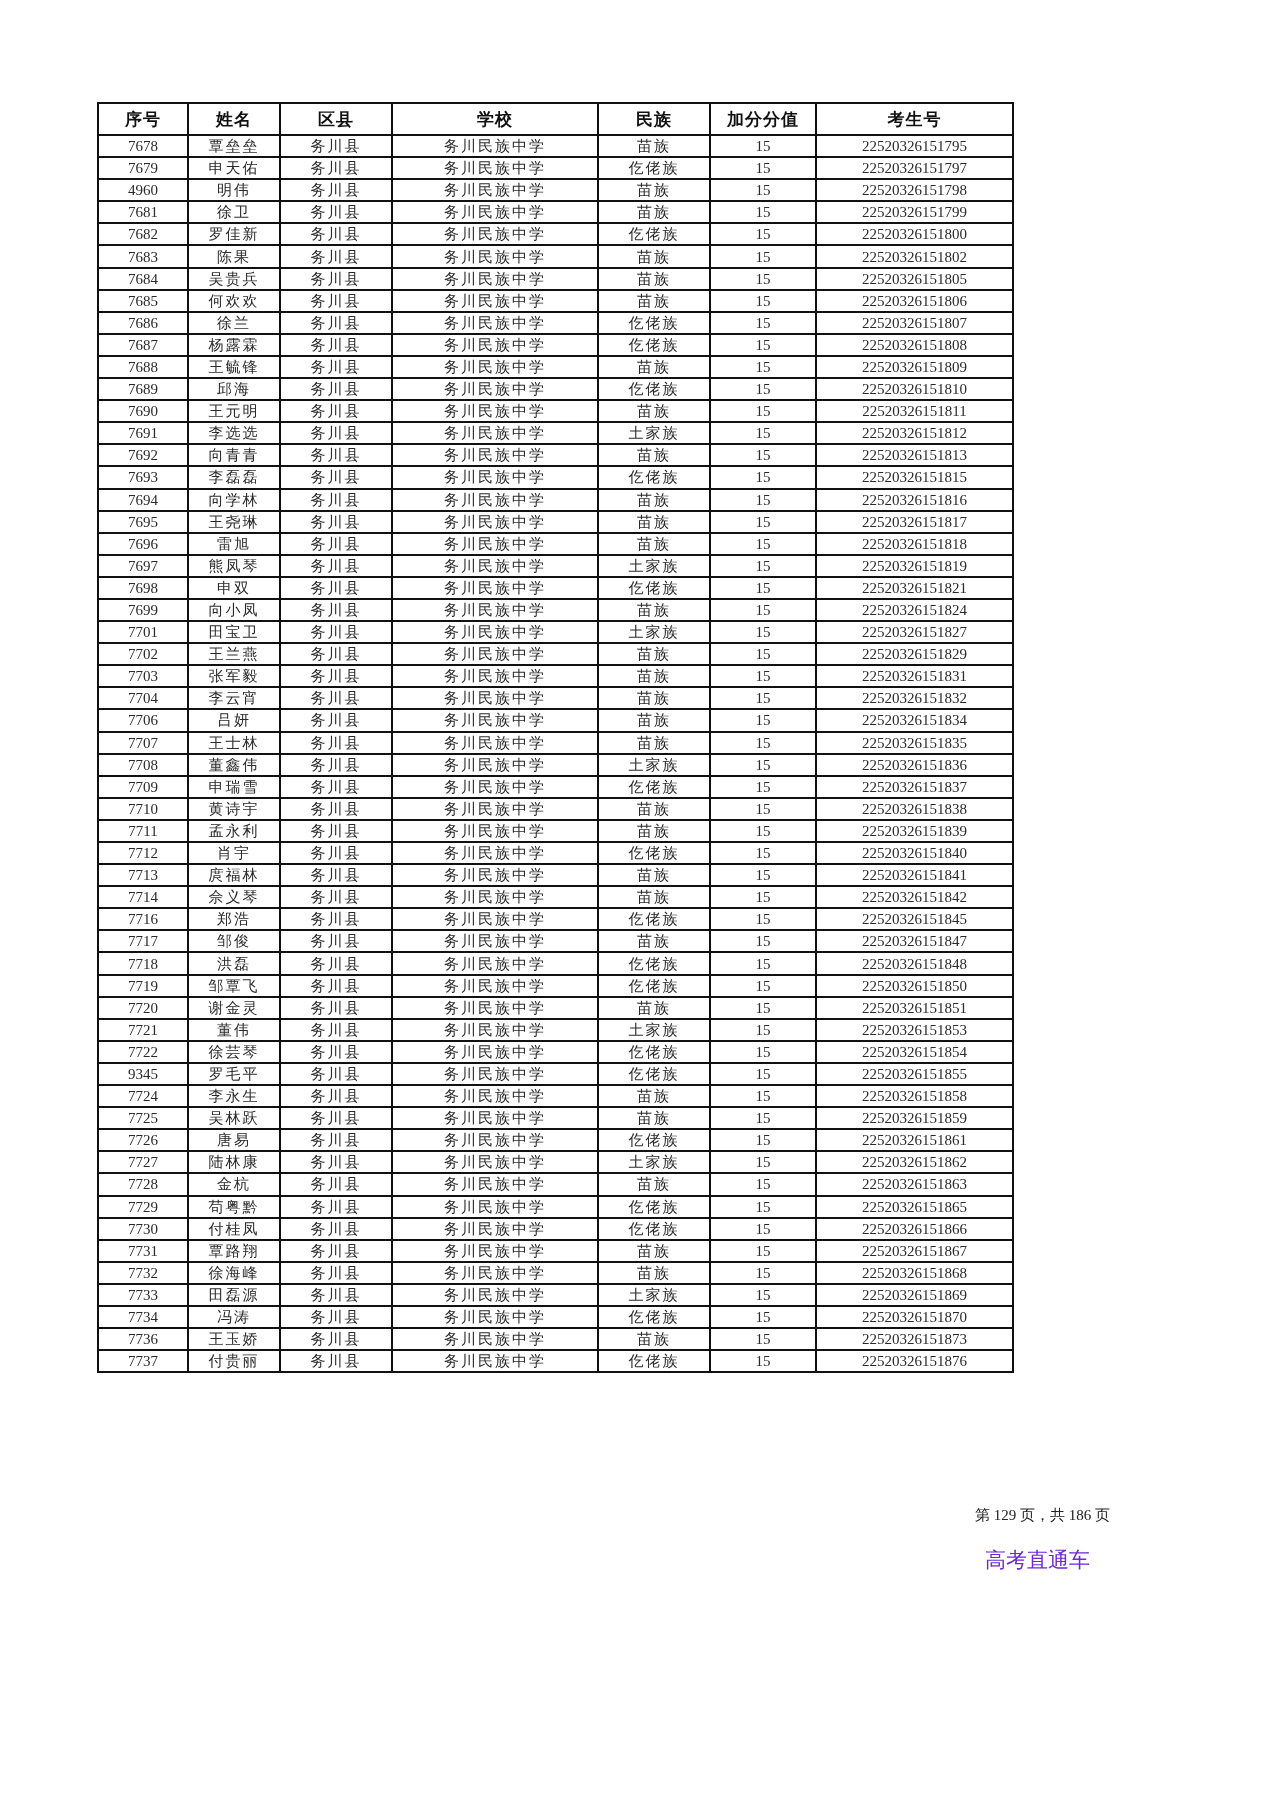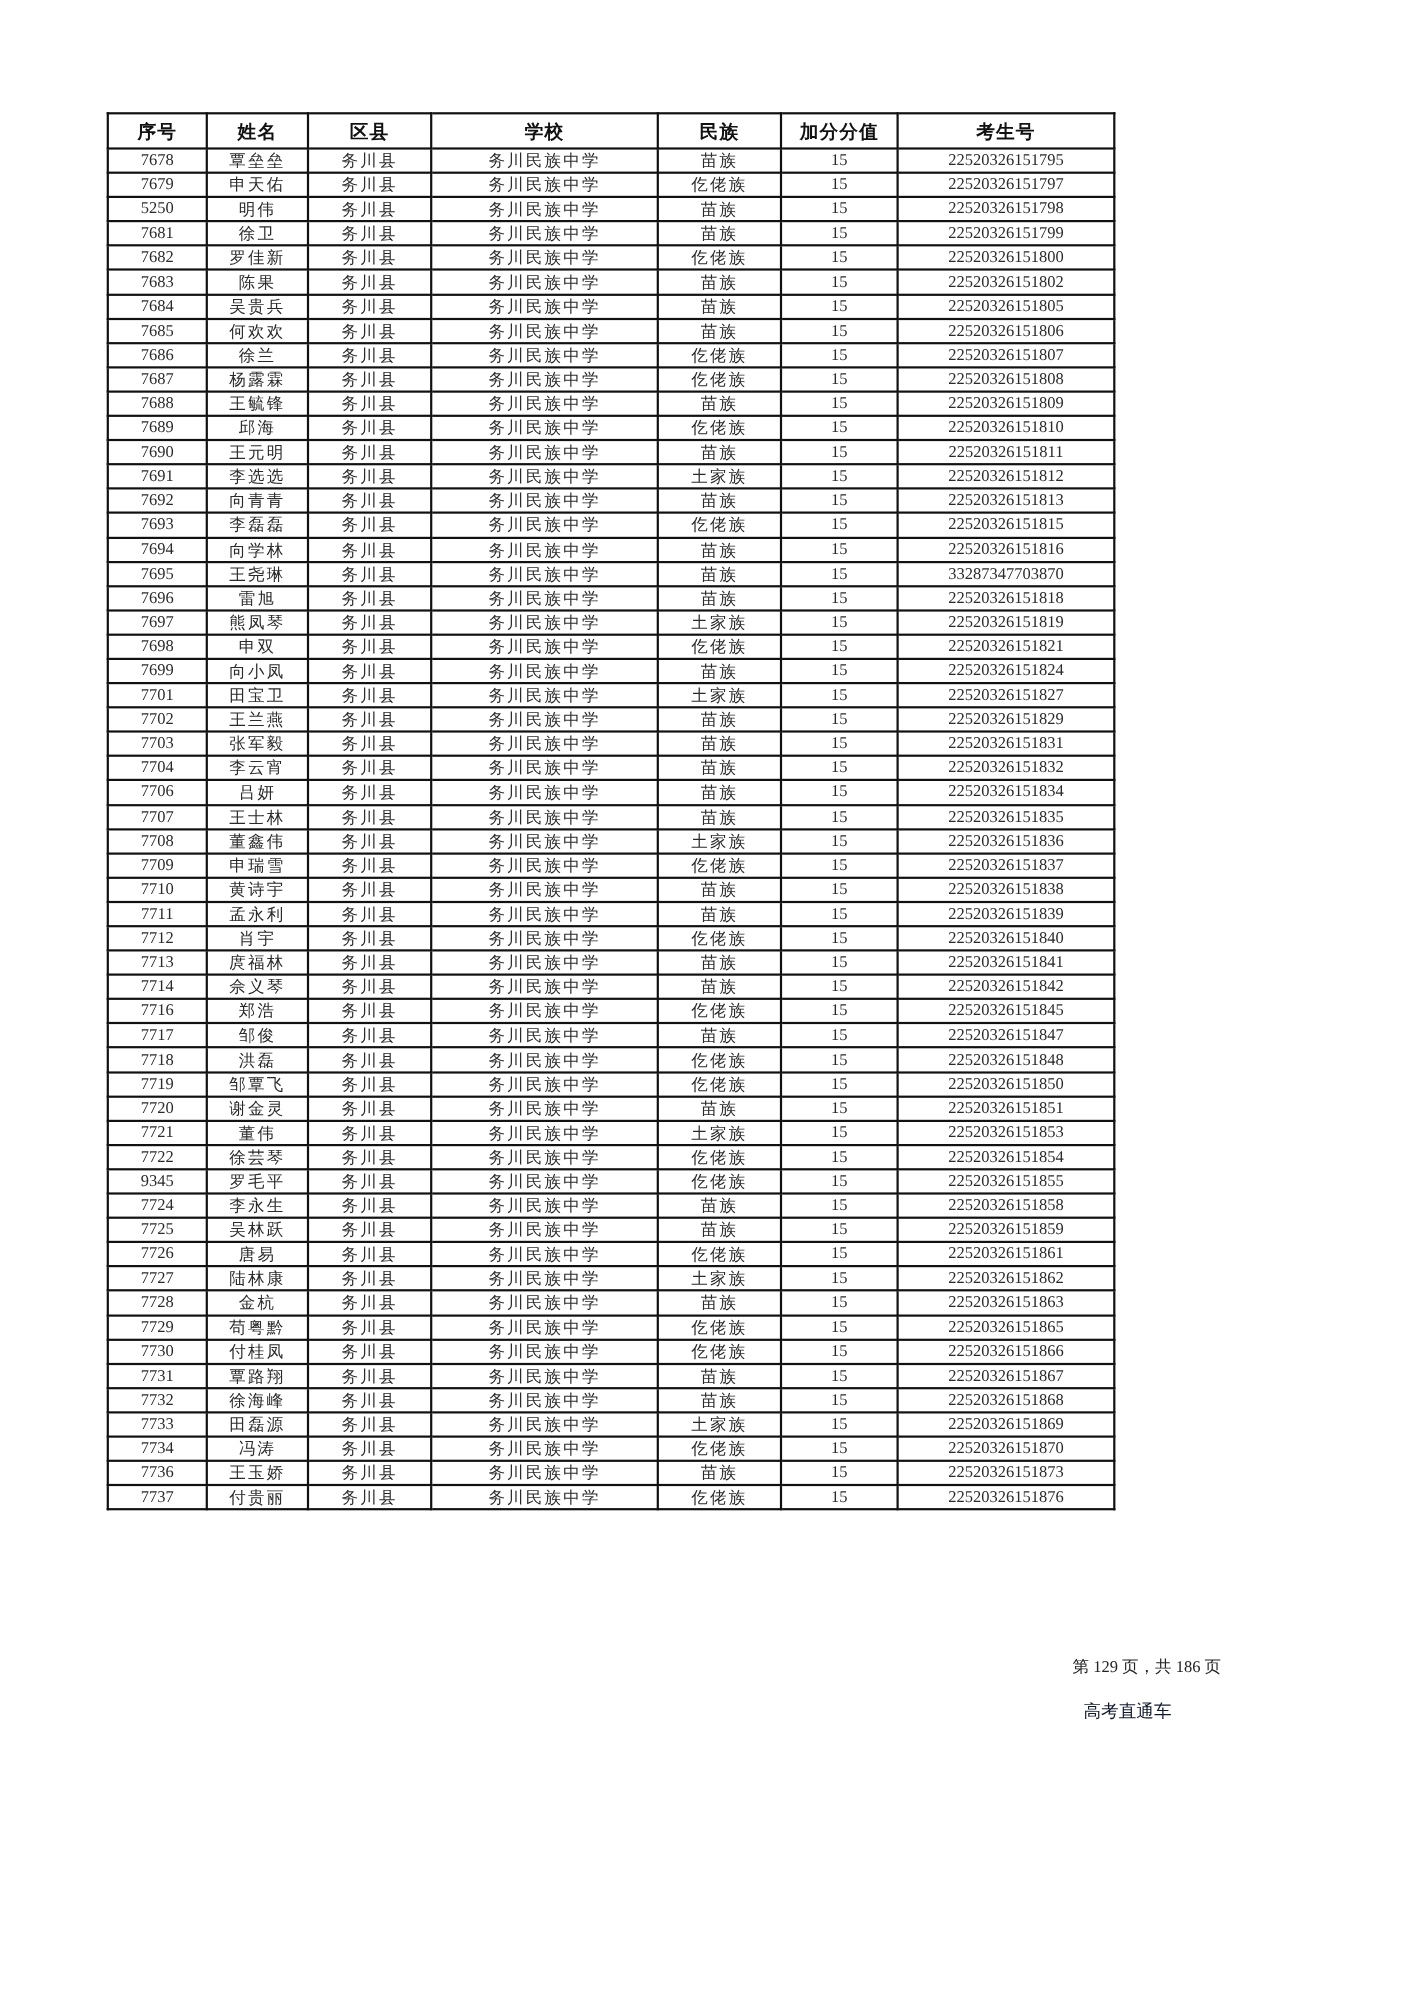--- a/index.html
+++ b/index.html
@@ -70,22 +70,22 @@
       text-align: right;
       font-family: "Liberation Serif", "DejaVu Serif", serif;
       font-size: 15px;
       color: #222;
     }
     .watermark {
       position: absolute;
       top: 1546px;
       left: 985px;
       font-family: "DejaVu Sans", "Liberation Sans", sans-serif;
-      font-size: 16px;
-      color: #0f172a;
+      font-size: 21px;
+      color: #6d28d9;
     }
   </style>
 </head>
 <body>
 
 <div class="page">
   <table class="roster">
     <colgroup>
       <col style="width:90px">
       <col style="width:92px">
@@ -119,21 +119,21 @@
         <tr>
           <td class="num">7679</td>
           <td class="cjk">申天佑</td>
           <td class="cjk">务川县</td>
           <td class="cjk">务川民族中学</td>
           <td class="cjk">仡佬族</td>
           <td class="num">15</td>
           <td class="num">22520326151797</td>
         </tr>
         <tr>
-          <td class="num">5250</td>
+          <td class="num">4960</td>
           <td class="cjk">明伟</td>
           <td class="cjk">务川县</td>
           <td class="cjk">务川民族中学</td>
           <td class="cjk">苗族</td>
           <td class="num">15</td>
           <td class="num">22520326151798</td>
         </tr>
         <tr>
           <td class="num">7681</td>
           <td class="cjk">徐卫</td>
@@ -260,21 +260,21 @@
           <td class="num">15</td>
           <td class="num">22520326151816</td>
         </tr>
         <tr>
           <td class="num">7695</td>
           <td class="cjk">王尧琳</td>
           <td class="cjk">务川县</td>
           <td class="cjk">务川民族中学</td>
           <td class="cjk">苗族</td>
           <td class="num">15</td>
-          <td class="num">33287347703870</td>
+          <td class="num">22520326151817</td>
         </tr>
         <tr>
           <td class="num">7696</td>
           <td class="cjk">雷旭</td>
           <td class="cjk">务川县</td>
           <td class="cjk">务川民族中学</td>
           <td class="cjk">苗族</td>
           <td class="num">15</td>
           <td class="num">22520326151818</td>
         </tr>

